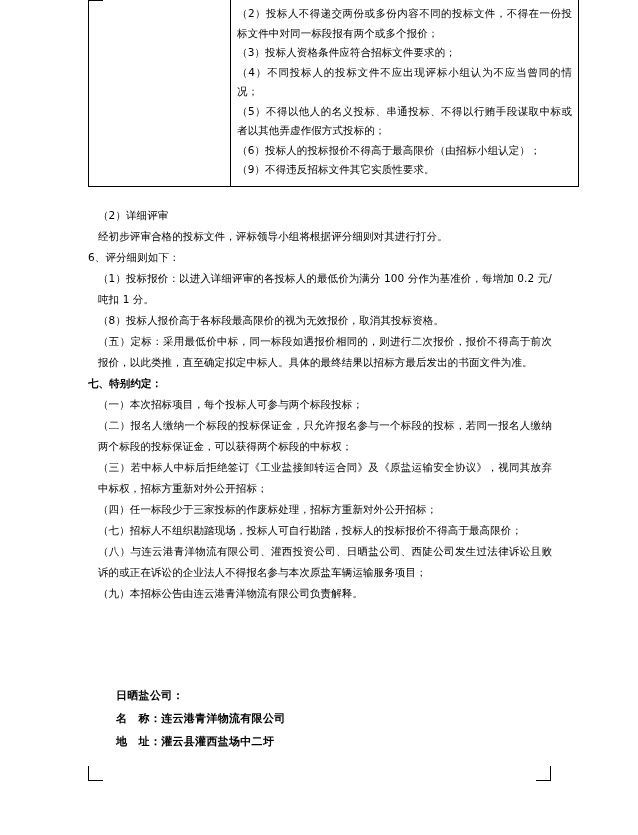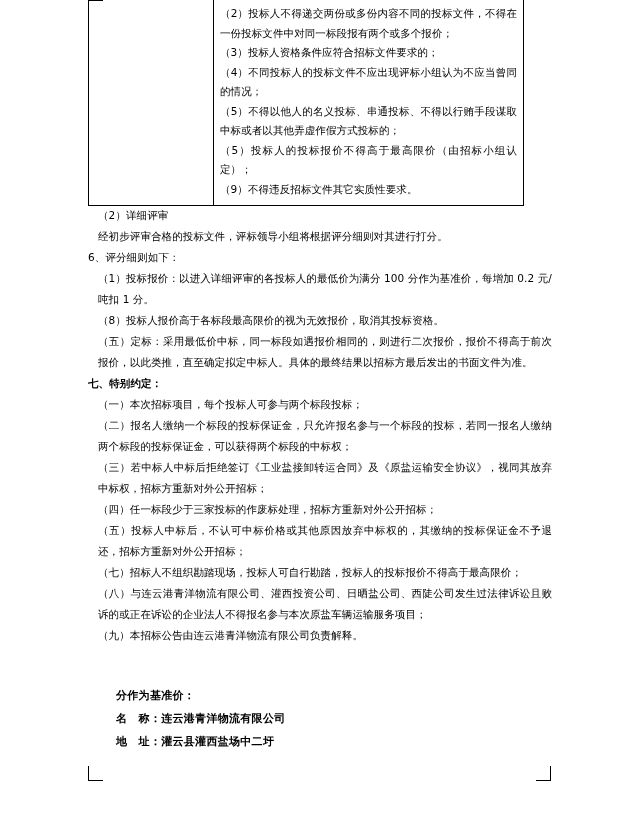--- a/index.html
+++ b/index.html
@@ -20,21 +20,21 @@
     width: 638px;
     height: 835px;
     box-sizing: border-box;
   }
 
   
   .top-table {
     position: absolute;
     left: 88px;
     top: 0px;
-    width: 436px;
+    width: 491px;
     border-collapse: collapse;
   }
   .top-table td {
     border: 1px solid #000000;
     border-top: none;
     vertical-align: top;
     padding: 0;
   }
   .top-table td.left-cell {
     width: 137px;
@@ -111,47 +111,46 @@
 
   <table class="top-table">
     <tbody>
         <tr>
       <td class="left-cell"></td>
       <td class="right-cell">
         <div class="cell-line">（2）投标人不得递交两份或多份内容不同的投标文件，不得在一份投标文件中对同一标段报有两个或多个报价；</div>
         <div class="cell-line">（3）投标人资格条件应符合招标文件要求的；</div>
         <div class="cell-line">（4）不同投标人的投标文件不应出现评标小组认为不应当曾同的情况；</div>
         <div class="cell-line">（5）不得以他人的名义投标、串通投标、不得以行贿手段谋取中标或者以其他弄虚作假方式投标的；</div>
-        <div class="cell-line">（5）投标人的投标报价不得高于最高限价（由招标小组认定）；</div>
+        <div class="cell-line">（6）投标人的投标报价不得高于最高限价（由招标小组认定）；</div>
         <div class="cell-line">（9）不得违反招标文件其它实质性要求。</div>
       </td>
     </tr>
   </tbody>
     </table>
 
   <div class="body">
     <p class="p indent">（2）详细评审</p>
     <p class="p indent">经初步评审合格的投标文件，评标领导小组将根据评分细则对其进行打分。</p>
     <p class="p">6、评分细则如下：</p>
     <p class="p indent">（1）投标报价：以进入详细评审的各投标人的最低价为满分 100 分作为基准价，每增加 0.2 元/吨扣 1 分。</p>
     <p class="p indent">（8）投标人报价高于各标段最高限价的视为无效报价，取消其投标资格。</p>
     <p class="p indent">（五）定标：采用最低价中标，同一标段如遇报价相同的，则进行二次报价，报价不得高于前次报价，以此类推，直至确定拟定中标人。具体的最终结果以招标方最后发出的书面文件为准。</p>
     <p class="p bold">七、特别约定：</p>
     <p class="p indent">（一）本次招标项目，每个投标人可参与两个标段投标；</p>
     <p class="p indent">（二）报名人缴纳一个标段的投标保证金，只允许报名参与一个标段的投标，若同一报名人缴纳两个标段的投标保证金，可以获得两个标段的中标权；</p>
     <p class="p indent">（三）若中标人中标后拒绝签订《工业盐接卸转运合同》及《原盐运输安全协议》，视同其放弃中标权，招标方重新对外公开招标；</p>
     <p class="p indent">（四）任一标段少于三家投标的作废标处理，招标方重新对外公开招标；</p>
-    <p class="p indent">（五）投标人中标后，不认可中标价格或其他原因放弃中标权的，其缴纳的投标保证金不予退还，招标方重新对外公开招标；</p>
     <p class="p indent">（七）招标人不组织勘踏现场，投标人可自行勘踏，投标人的投标报价不得高于最高限价；</p>
     <p class="p indent">（八）与连云港青洋物流有限公司、灌西投资公司、日晒盐公司、西陡公司发生过法律诉讼且败诉的或正在诉讼的企业法人不得报名参与本次原盐车辆运输服务项目；</p>
     <p class="p indent">（九）本招标公告由连云港青洋物流有限公司负责解释。</p>
   </div>
 
   <div class="info-block">
-    <div class="info-line">分作为基准价：</div>
+    <div class="info-line">日晒盐公司：</div>
     <div class="info-line">
       <span>名　称：</span><span>连云港青洋物流有限公司</span>
     </div>
     <div class="info-line">
       <span>地　址：</span><span>灌云县灌西盐场中二圩</span>
     </div>
   </div>
 
 </div>
 

